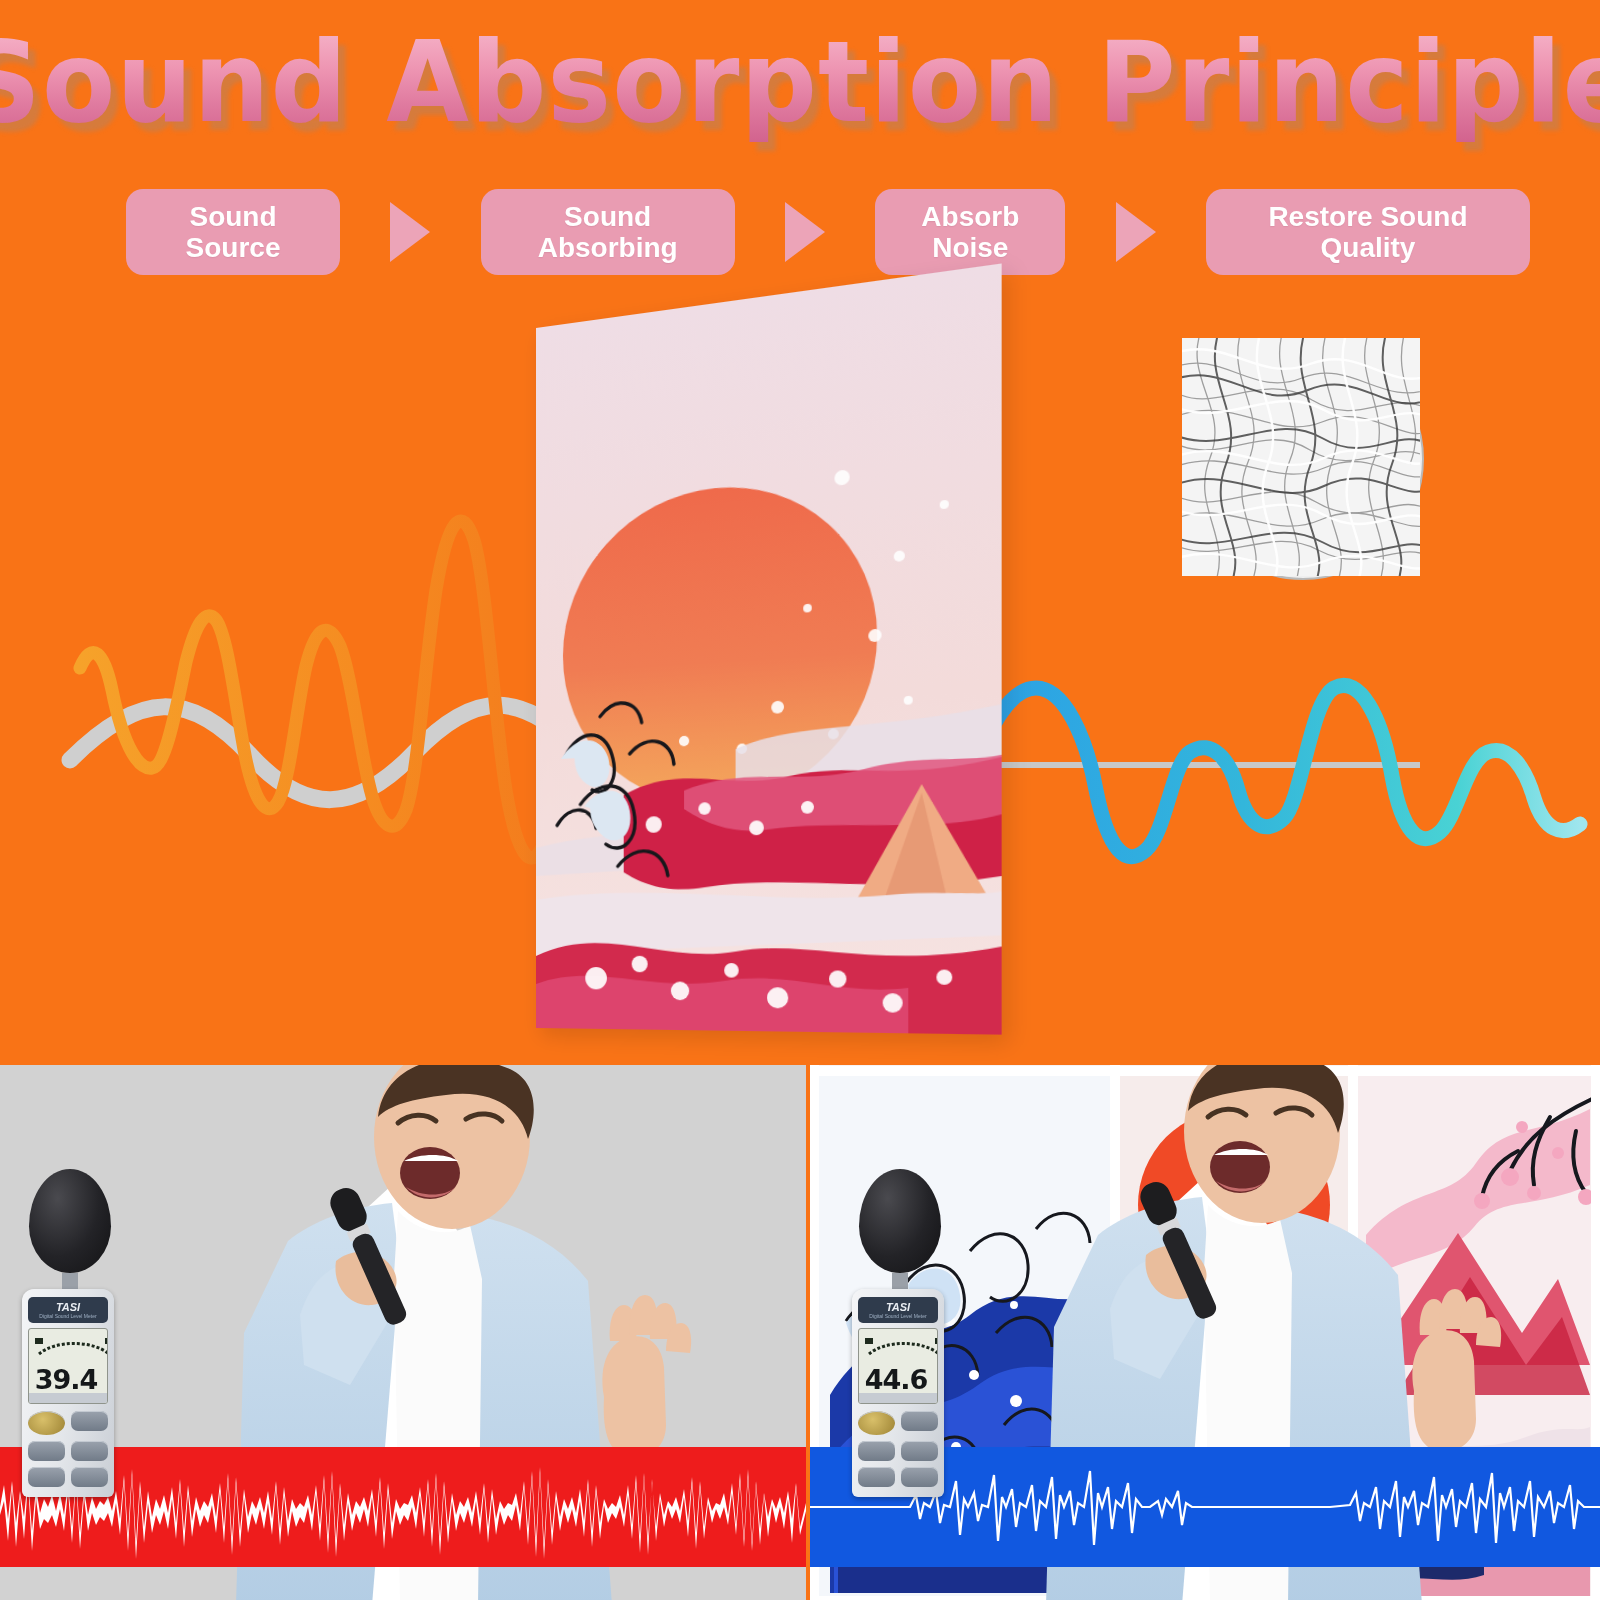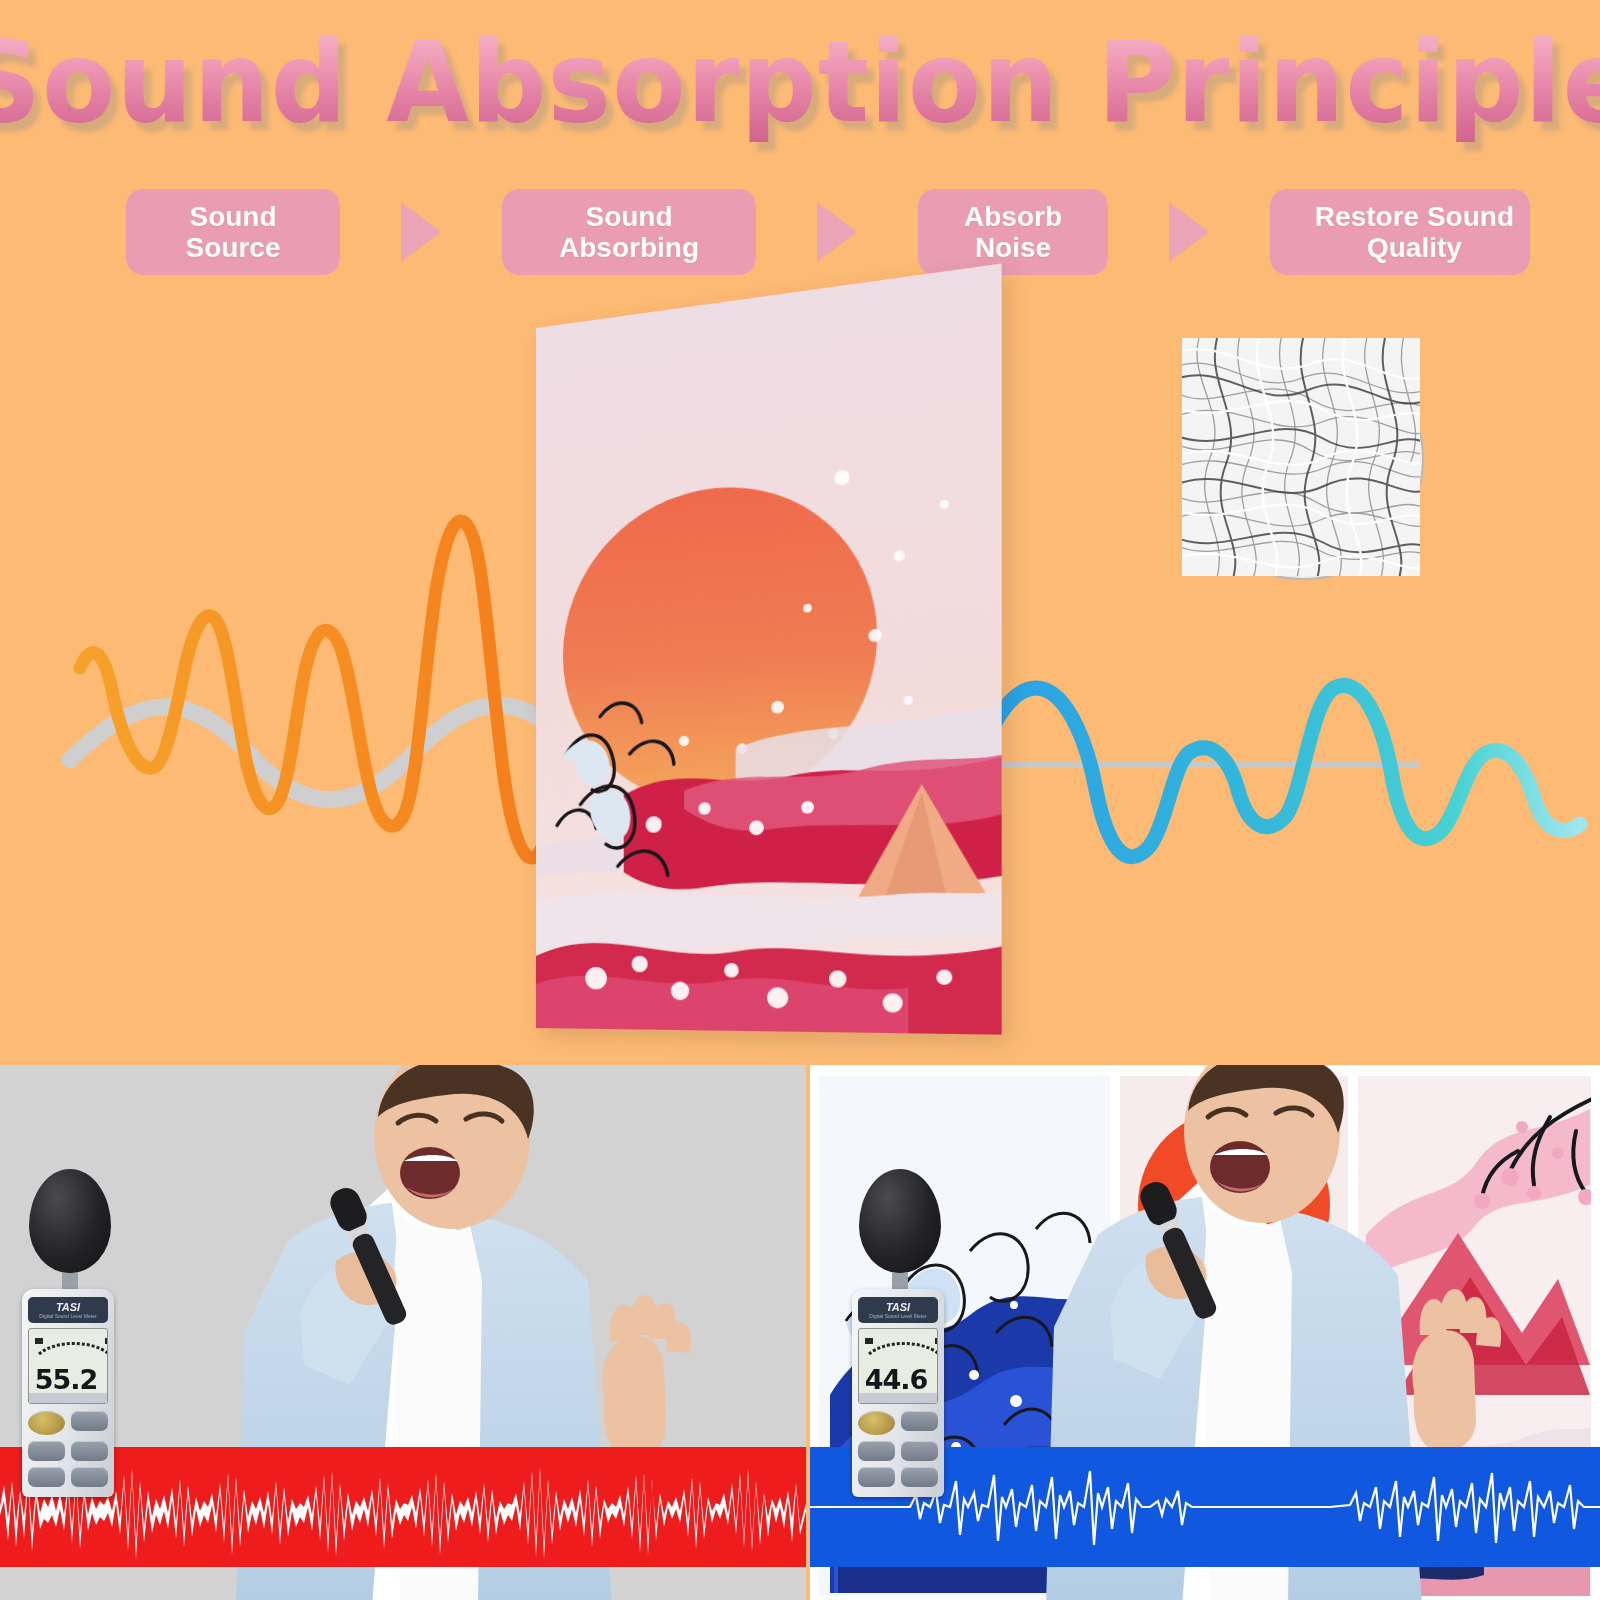--- a/index.html
+++ b/index.html
@@ -1,18 +1,18 @@
 <!DOCTYPE html>
 <html><head>
 <meta charset="utf-8">
 <style>
   html,body{margin:0;padding:0;background:#fff;}
   body{width:1600px;height:1600px;overflow:hidden;
        font-family:"Liberation Sans","DejaVu Sans",sans-serif;}
-  #stage{position:relative;width:1600px;height:1600px;background:#fdba74;overflow:hidden;}
+  #stage{position:relative;width:1600px;height:1600px;background:#f97316;overflow:hidden;}
 
   
   #title{
     position:absolute;left:0;top:22px;width:1600px;height:120px;
     text-align:center;line-height:120px;
     font-size:112px;font-weight:bold;
     font-family:"DejaVu Sans Condensed","Liberation Sans",sans-serif;
     letter-spacing:1px;
     background:linear-gradient(180deg,#f6b7cb 0%,#ee96b3 38%,#e07ba0 68%,#d2638e 100%);
     -webkit-background-clip:text;background-clip:text;color:transparent;
@@ -28,21 +28,21 @@
   .chip{
     background:#e99cb2;border-radius:17px;color:#fff;
     display:flex;align-items:center;justify-content:center;
     text-align:center;font-size:28px;font-weight:bold;line-height:1.12;
     padding:9px 16px;box-sizing:border-box;height:86px;
     text-shadow:0 1px 1px rgba(180,110,135,.25);
   }
   .chip.c1{width:214px;}
   .chip.c2{width:254px;}
   .chip.c3{width:190px;}
-  .chip.c4{width:260px;justify-content:flex-end;}
+  .chip.c4{width:324px;}
   .arrow{
     width:0;height:0;border-left:40px solid #eca4b8;
     border-top:30px solid transparent;border-bottom:30px solid transparent;
   }
 
   
   #scene{position:absolute;left:0;top:290px;width:1600px;height:770px;}
   #scene svg{position:absolute;left:0;top:0;}
 
   
@@ -390,21 +390,21 @@
           <div class="brandbar">
             <div class="brand">TASI</div>
             <div class="sub">Digital Sound Level Meter</div>
           </div>
           <div class="lcd">
             <svg class="arc" viewBox="0 0 78 22">
               <path d="M4,18 C20,4 58,4 74,18" stroke="#1d2a1d" stroke-width="3" fill="none" stroke-dasharray="3 2"></path>
               <rect x="0" y="2" width="8" height="6" fill="#1d2a1d"></rect>
               <rect x="70" y="2" width="8" height="6" fill="#1d2a1d"></rect>
             </svg>
-            <div class="val">55.2</div>
+            <div class="val">39.4</div>
             <div class="lcdfoot"></div>
           </div>
           <div class="keys">
             <div class="key round"></div>
             <div class="key"></div>
             <div class="key"></div>
             <div class="key"></div>
             <div class="key"></div>
             <div class="key"></div>
           </div>

